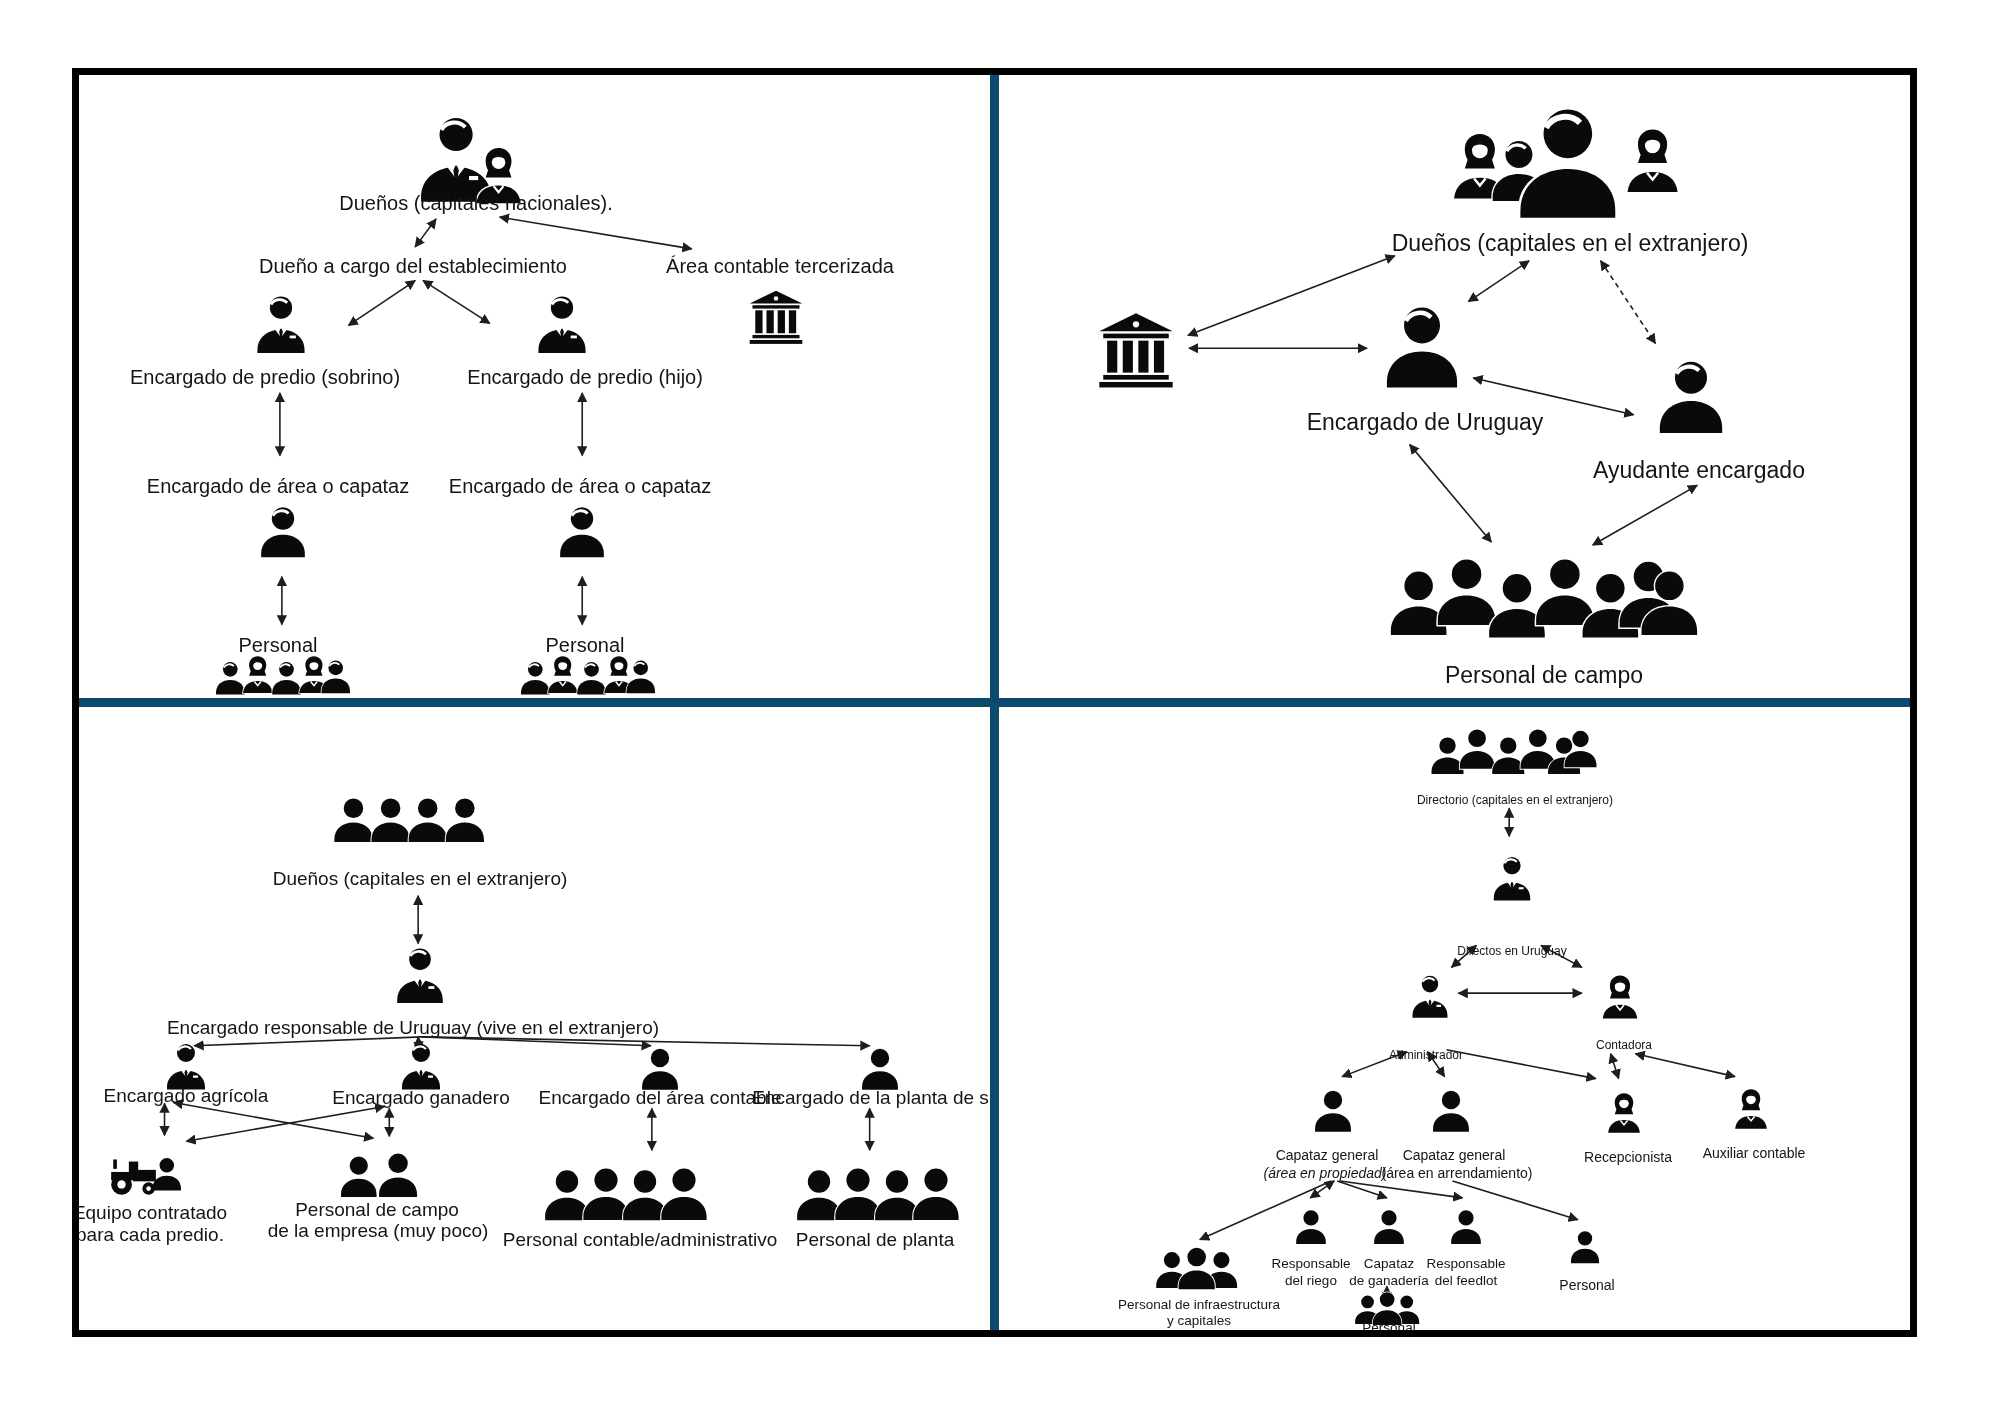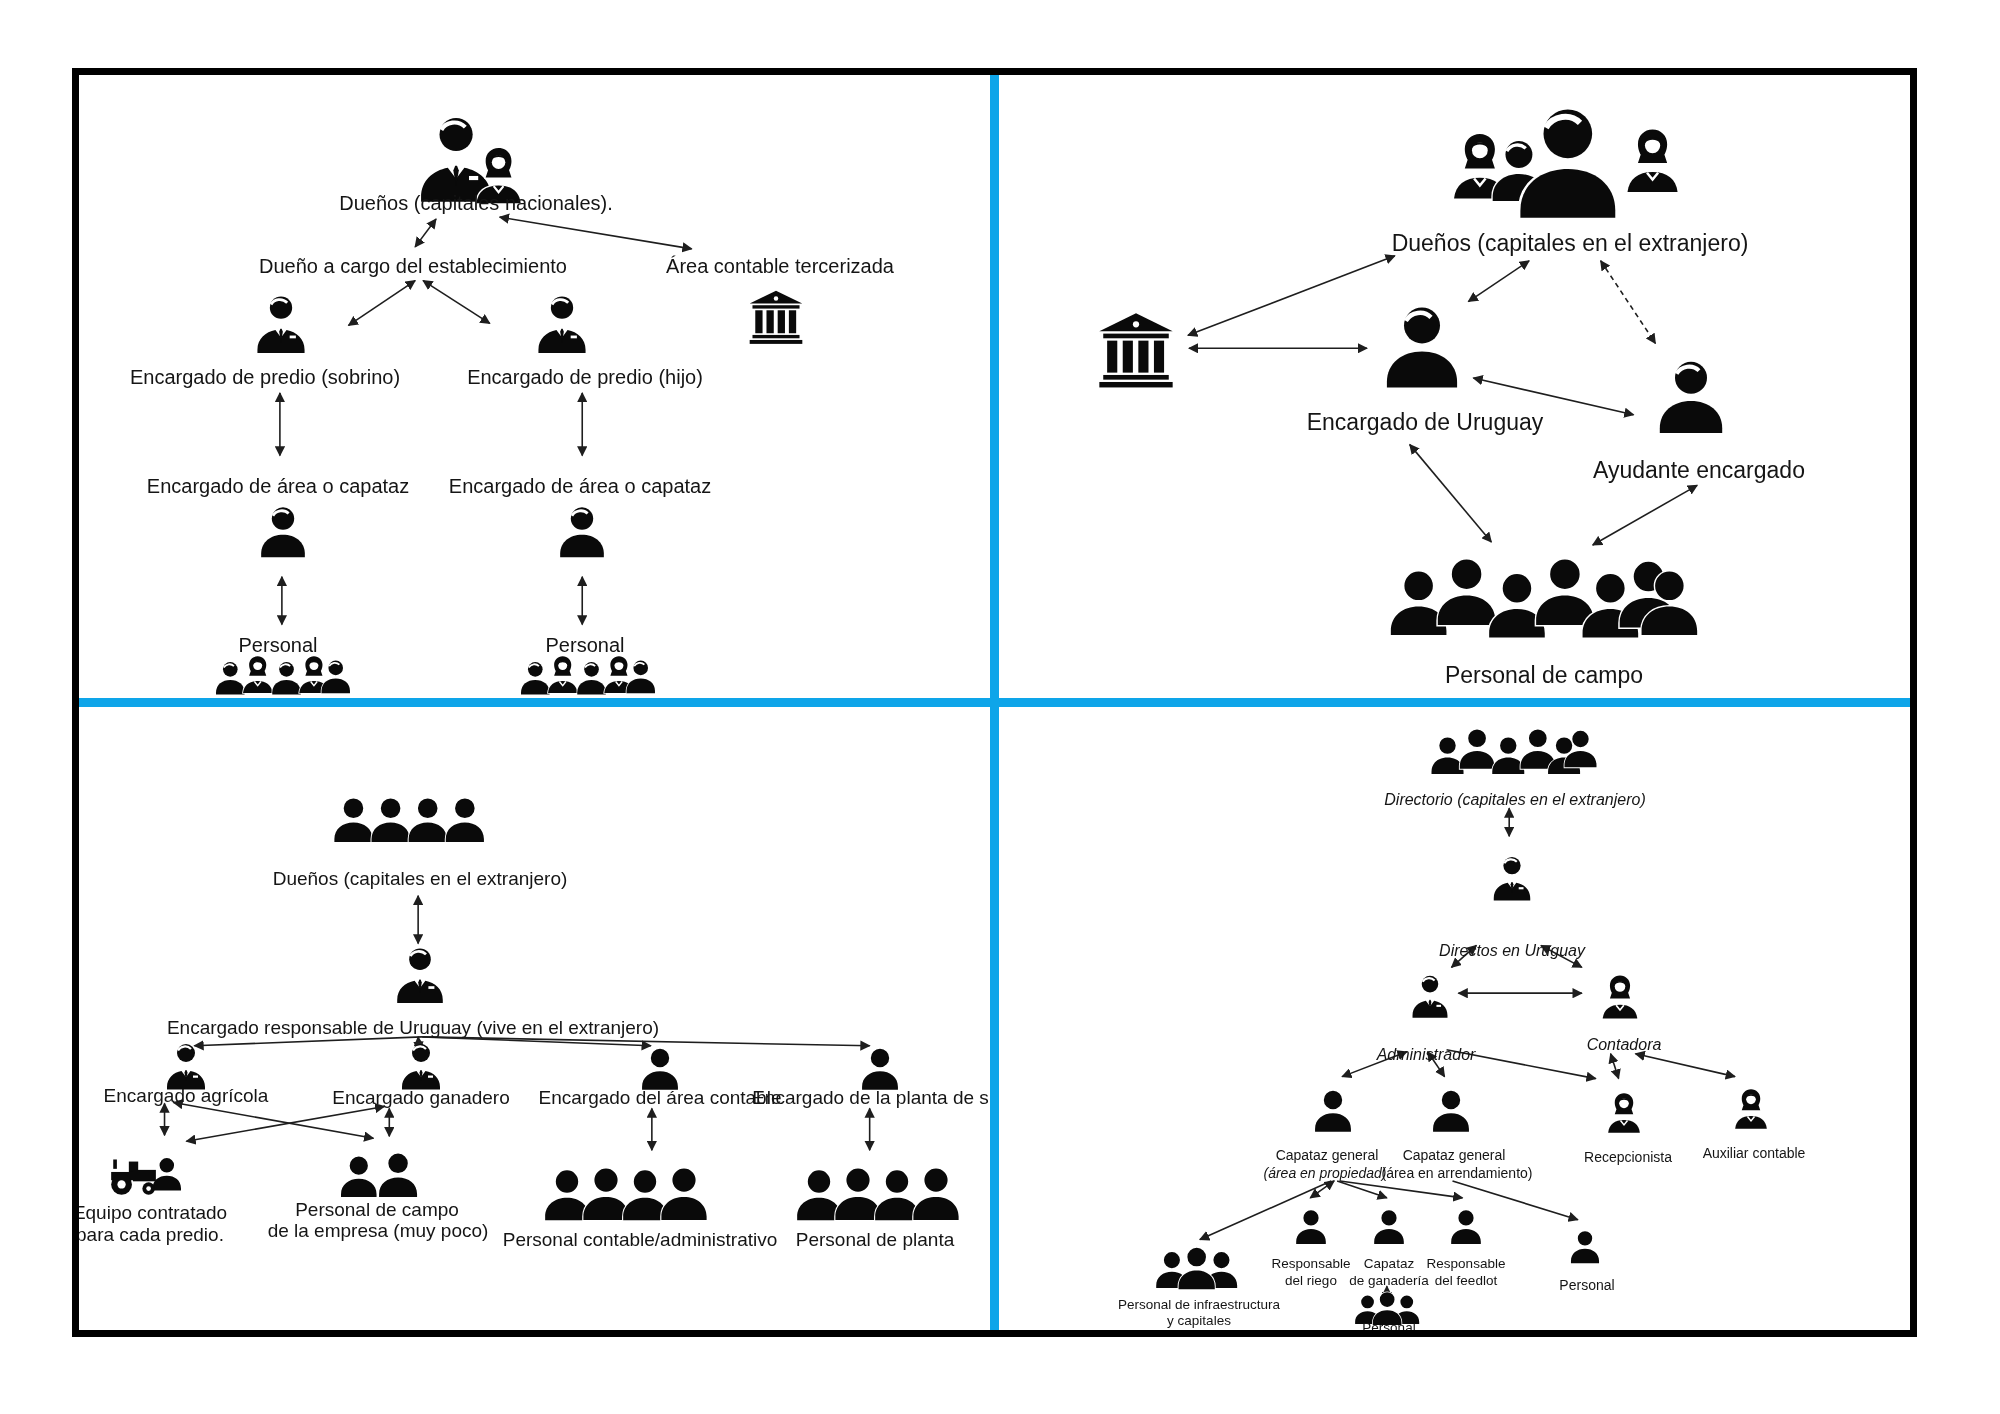--- a/index.html
+++ b/index.html
@@ -1,25 +1,25 @@
 <!DOCTYPE html>
 <html><head>
 <meta charset="utf-8">
 <style>
   html,body{margin:0;padding:0;}
   body{width:2000px;height:1414px;background:#fff;position:relative;
        font-family:"Liberation Sans",sans-serif;color:#111;}
   #frame{position:absolute;left:72px;top:68px;width:1845px;height:1269px;
-         box-sizing:border-box;border:7px solid #000;background:#0ea5e9;
+         box-sizing:border-box;border:7px solid #000;background:#0c4a6e;
          display:grid;grid-template-columns:1fr 1fr;grid-template-rows:1fr 1fr;gap:9px;}
   .panel{background:#fff;position:relative;overflow:hidden;}
   .lbl{position:absolute;transform:translate(-50%,-50%);white-space:nowrap;
        color:#151515;text-align:center;line-height:1.05;}
   .f20{font-size:20px;} .f23{font-size:23px;} .f19{font-size:19px;}
-  .f15{font-size:16px;font-style:italic;} .f14{font-size:14px;} .f13{font-size:13.5px;}
+  .f15{font-size:12px;} .f14{font-size:14px;} .f13{font-size:13.5px;}
   .ic{position:absolute;transform:translate(-50%,-50%);color:#0a0a0a;}
   .ic svg{display:block;width:100%;height:100%;}
   .wires{position:absolute;inset:0;width:100%;height:100%;}
   .wires line{stroke:#1e1e1e;stroke-width:1.6;}
   .wires line.dash{stroke-dasharray:5 4;}
   .ol{stroke:#fff;stroke-width:4;paint-order:stroke;}
   #defs{position:absolute;width:0;height:0;overflow:hidden;}
 </style>
 </head>
 <body>

